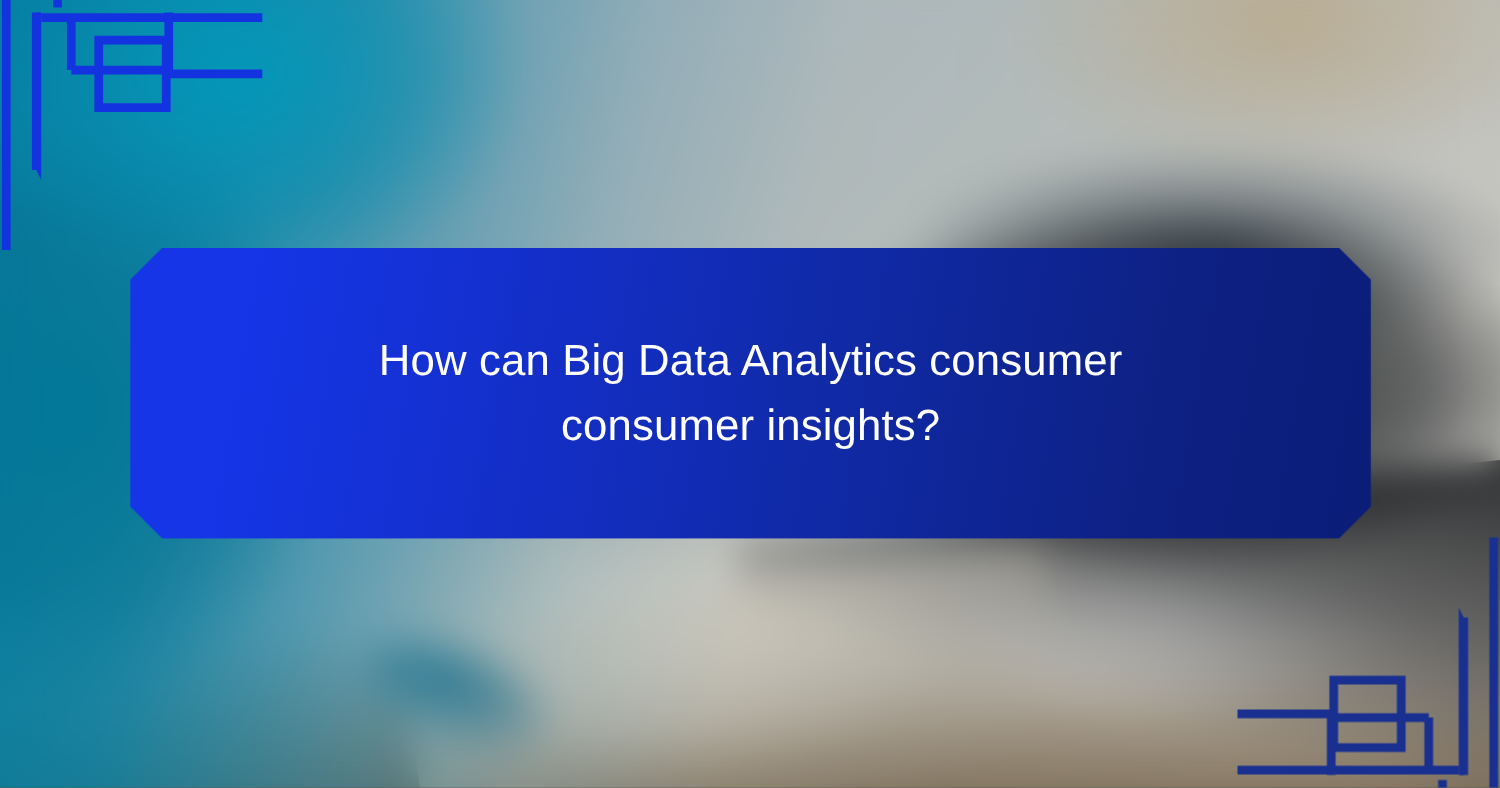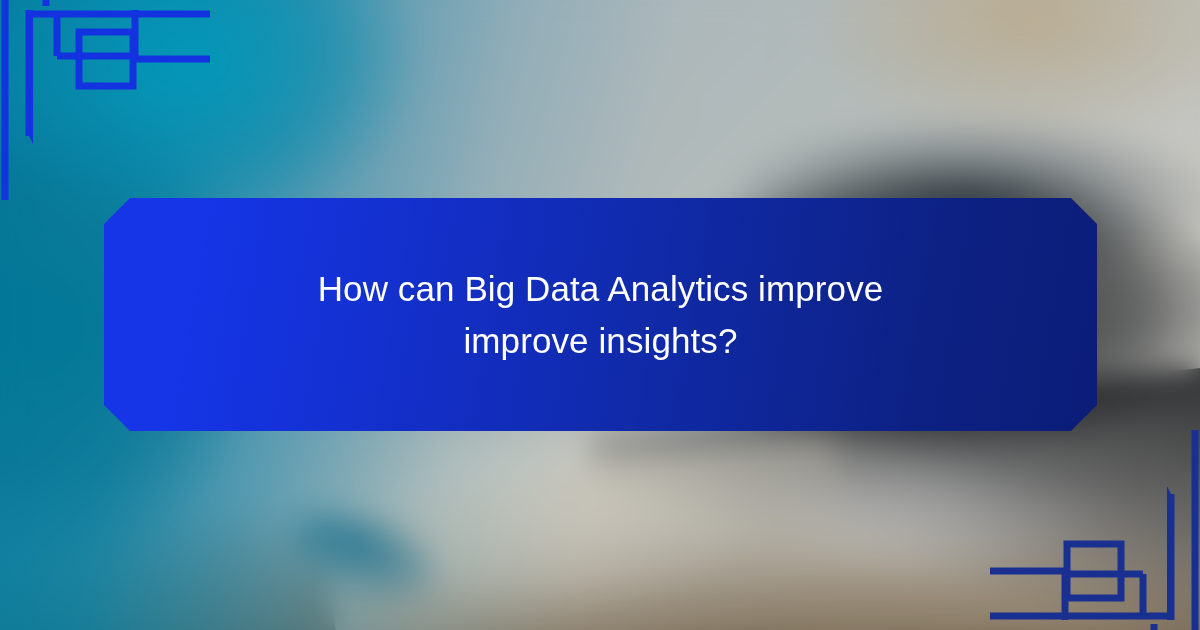--- a/index.html
+++ b/index.html
@@ -165,16 +165,16 @@
       <path d="M 57 14 L 57 56"></path>
       <path d="M 57 56 L 135 56"></path>
       <path d="M 135 56 L 135 10"></path>
       <path d="M 79 32 L 133 32 L 133 86 L 79 86 Z"></path>
       <path d="M 133 59 L 210 59"></path>
       <path d="M 46 -10 L 46 6"></path>
     </g>
   </svg>
 
   <div class="banner">
-    <h1 class="banner-title">How can Big Data Analytics improve improve insights?</h1>
+    <h1 class="banner-title">How can Big Data Analytics consumer consumer insights?</h1>
   </div>
 
 </div>
 
 </body></html>

